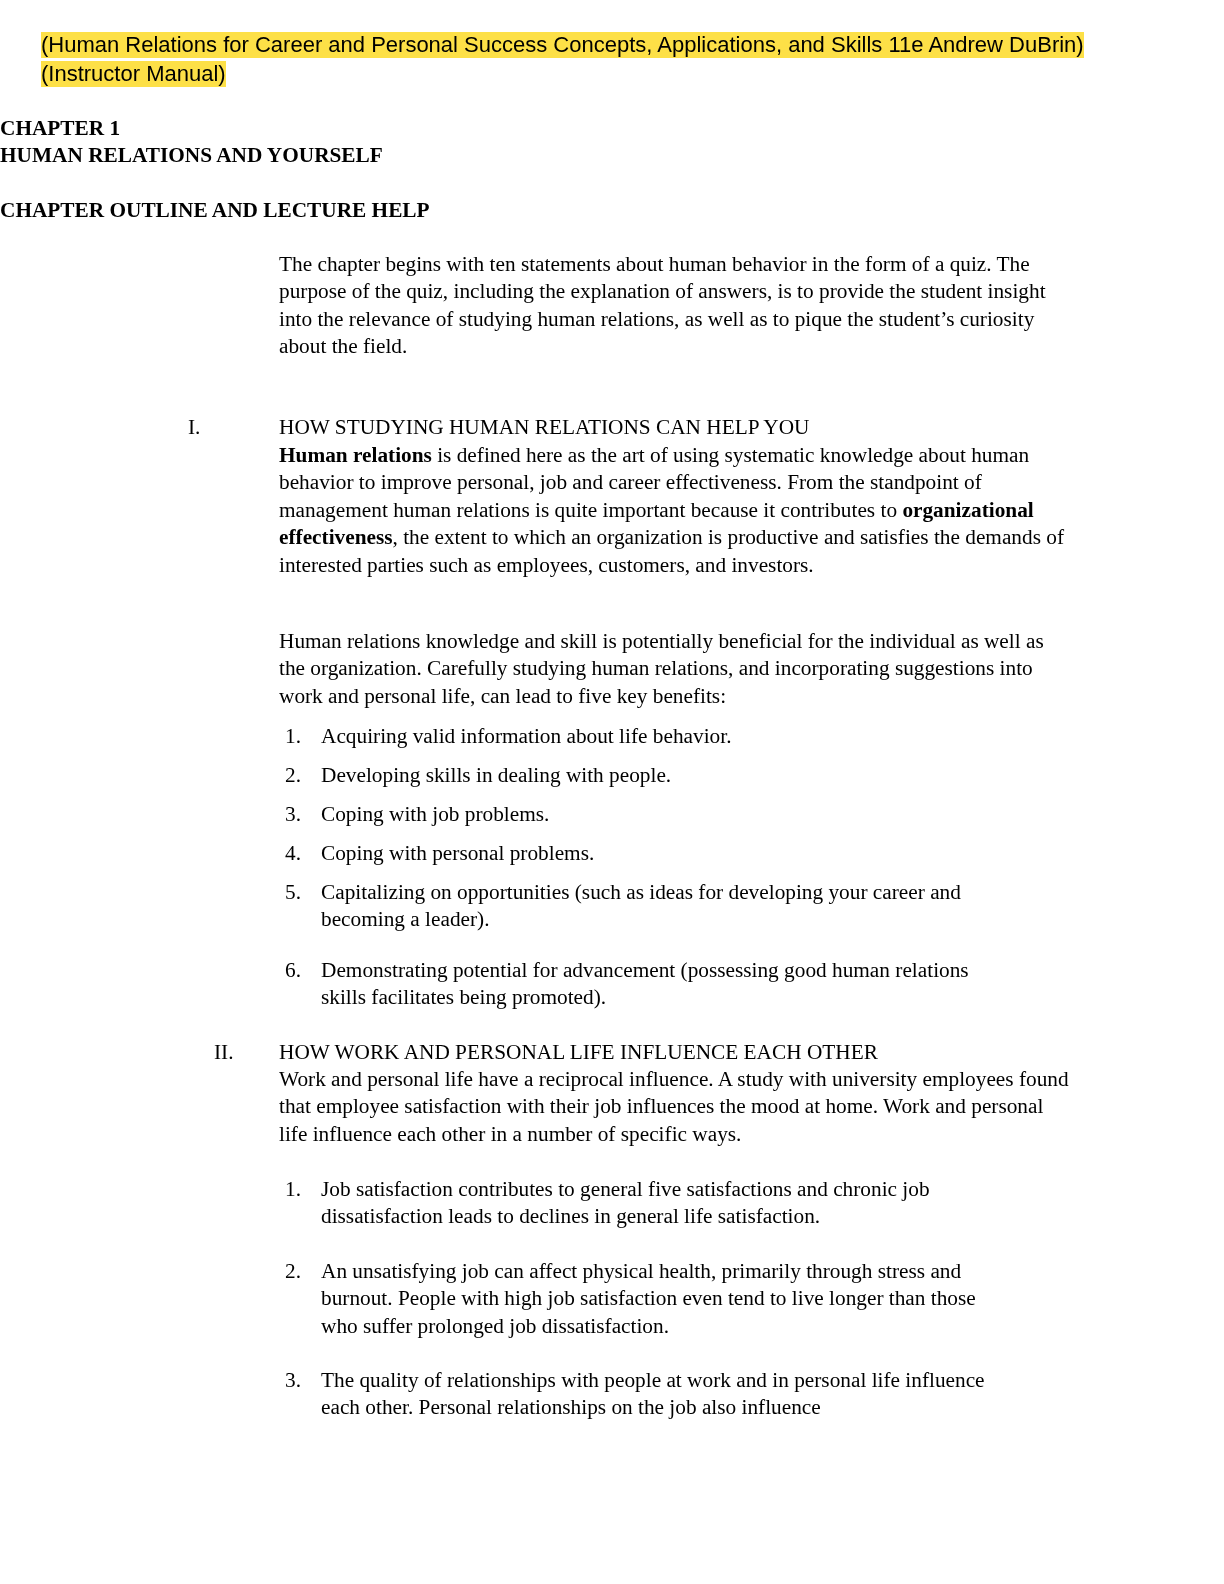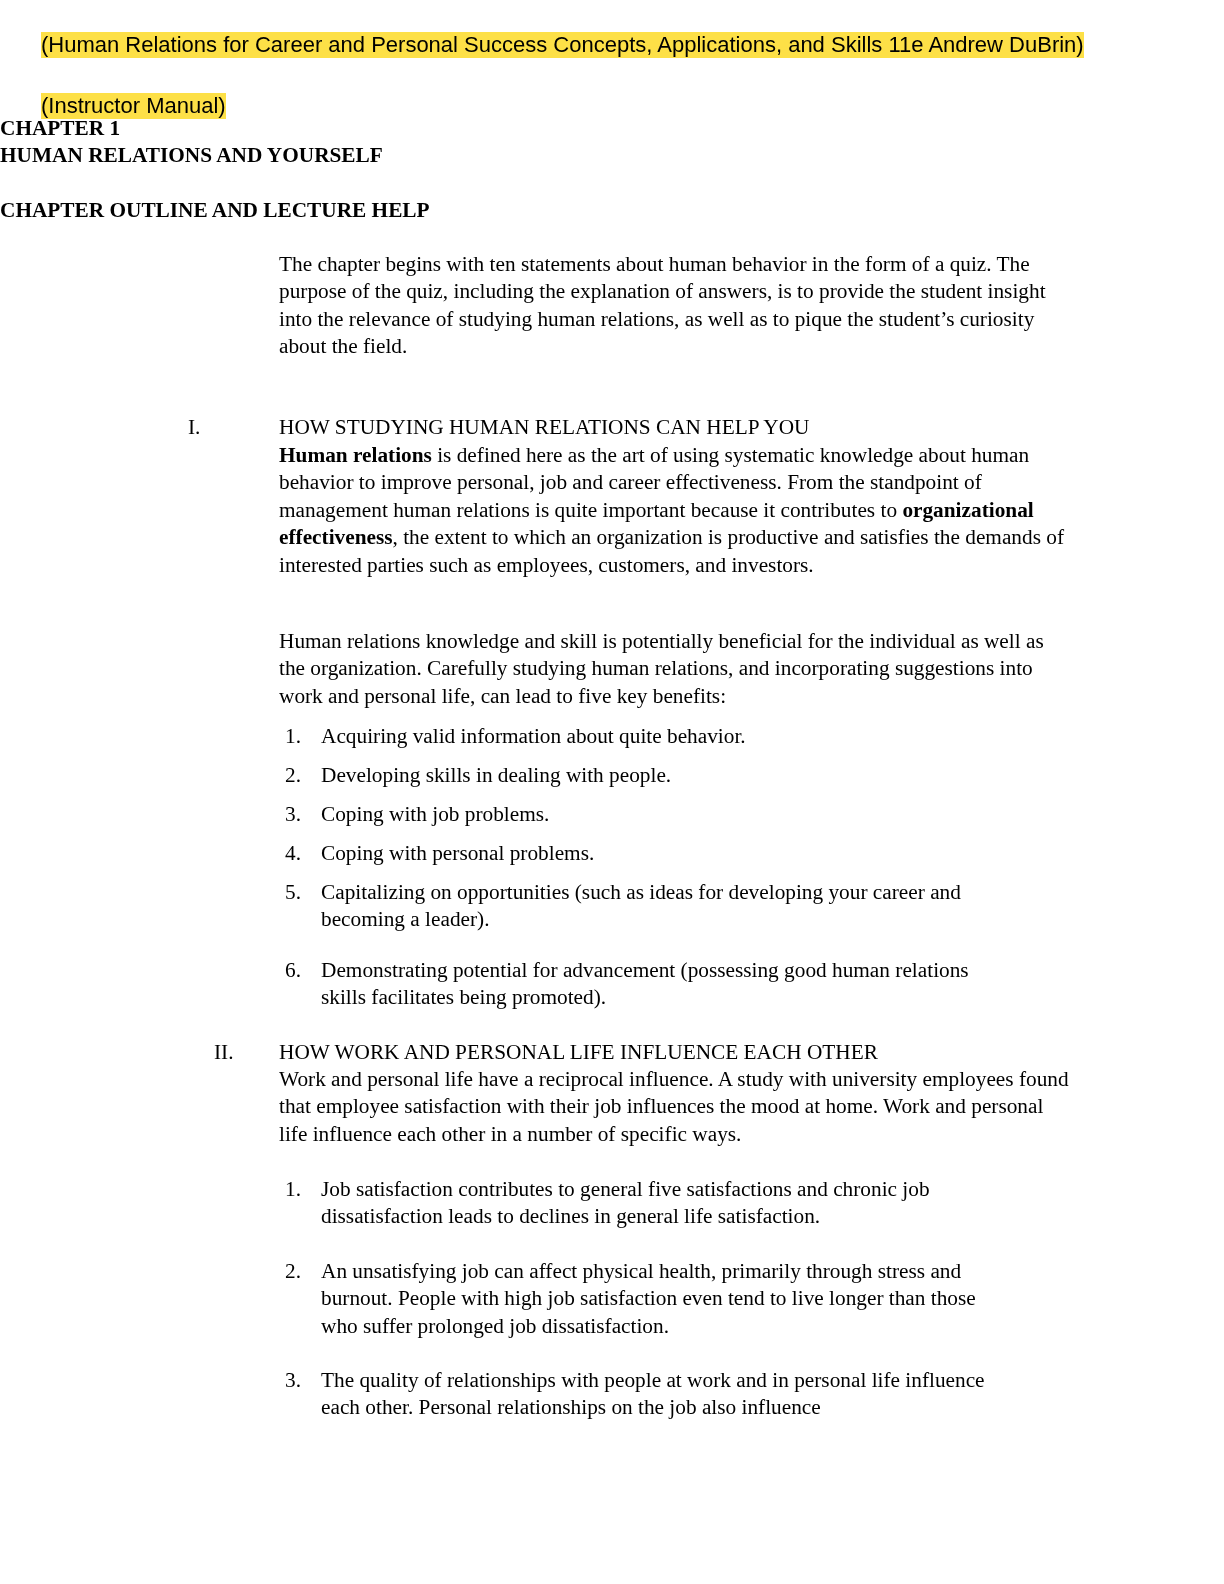--- a/index.html
+++ b/index.html
@@ -10,36 +10,36 @@
   .roman { position: absolute; font-family: "Liberation Serif", serif; font-size: 21.3px; line-height: 27.4px; }
   .li { position: absolute; left: 285px; width: 720px; font-family: "Liberation Serif", serif; font-size: 21.3px; line-height: 27.4px; }
   .li .num { position: absolute; left: 0; width: 26px; text-align: left; }
   .li .txt { display: block; margin-left: 36px; }
   b { font-weight: bold; }
 </style>
 </head>
 <body>
 
 <div class="hl" style="left:41px; top:32px;">(Human Relations for Career and Personal Success Concepts, Applications, and Skills 11e Andrew DuBrin)</div>
-<div class="hl" style="left:41px; top:93px;">(Instructor Manual)</div>
+<div class="hl" style="left:41px; top:61px;">(Instructor Manual)</div>
 
 <div class="center" style="top:115px;">CHAPTER 1</div>
 <div class="center" style="top:142px;">HUMAN RELATIONS AND YOURSELF</div>
 <div class="center" style="top:197px;">CHAPTER OUTLINE AND LECTURE HELP</div>
 
 <div class="para" style="top:251px;">The chapter begins with ten statements about human behavior in the form of a quiz. The purpose of the quiz, including the explanation of answers, is to provide the student insight into the relevance of studying human relations, as well as to pique the student’s curiosity about the field.</div>
 
 <div class="roman" style="left:188px; top:414px;">I.</div>
 <div class="para" style="top:414px;">HOW STUDYING HUMAN RELATIONS CAN HELP YOU</div>
 <div class="para" style="top:442px;"><b>Human relations</b><span> is defined here as the art of using systematic knowledge about human behavior to improve personal, job and career effectiveness. From the standpoint of management human relations is quite important because it contributes to </span><b>organizational effectiveness</b><span>, the extent to which an organization is productive and satisfies the demands of interested parties such as employees, customers, and investors.</span></div>
 <div class="para" style="top:628px;">Human relations knowledge and skill is potentially beneficial for the individual as well as the organization. Carefully studying human relations, and incorporating suggestions into work and personal life, can lead to five key benefits:</div>
 
 <div class="li" style="top:723px;">
     <span class="num">1.</span>
-    <span class="txt">Acquiring valid information about quite behavior.</span>
+    <span class="txt">Acquiring valid information about life behavior.</span>
   </div>
 <div class="li" style="top:762px;">
     <span class="num">2.</span>
     <span class="txt">Developing skills in dealing with people.</span>
   </div>
 <div class="li" style="top:801px;">
     <span class="num">3.</span>
     <span class="txt">Coping with job problems.</span>
   </div>
 <div class="li" style="top:840px;">

